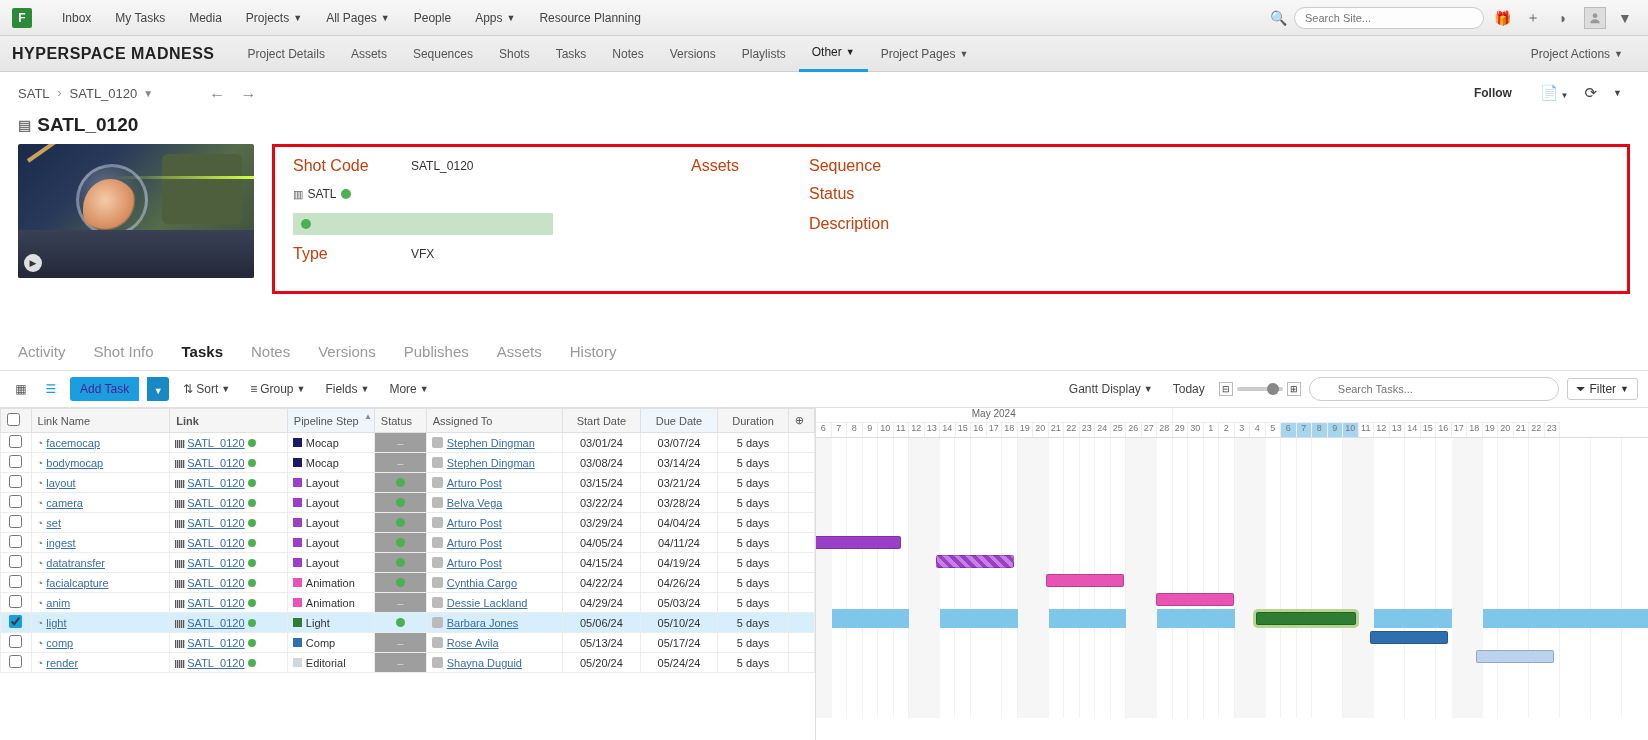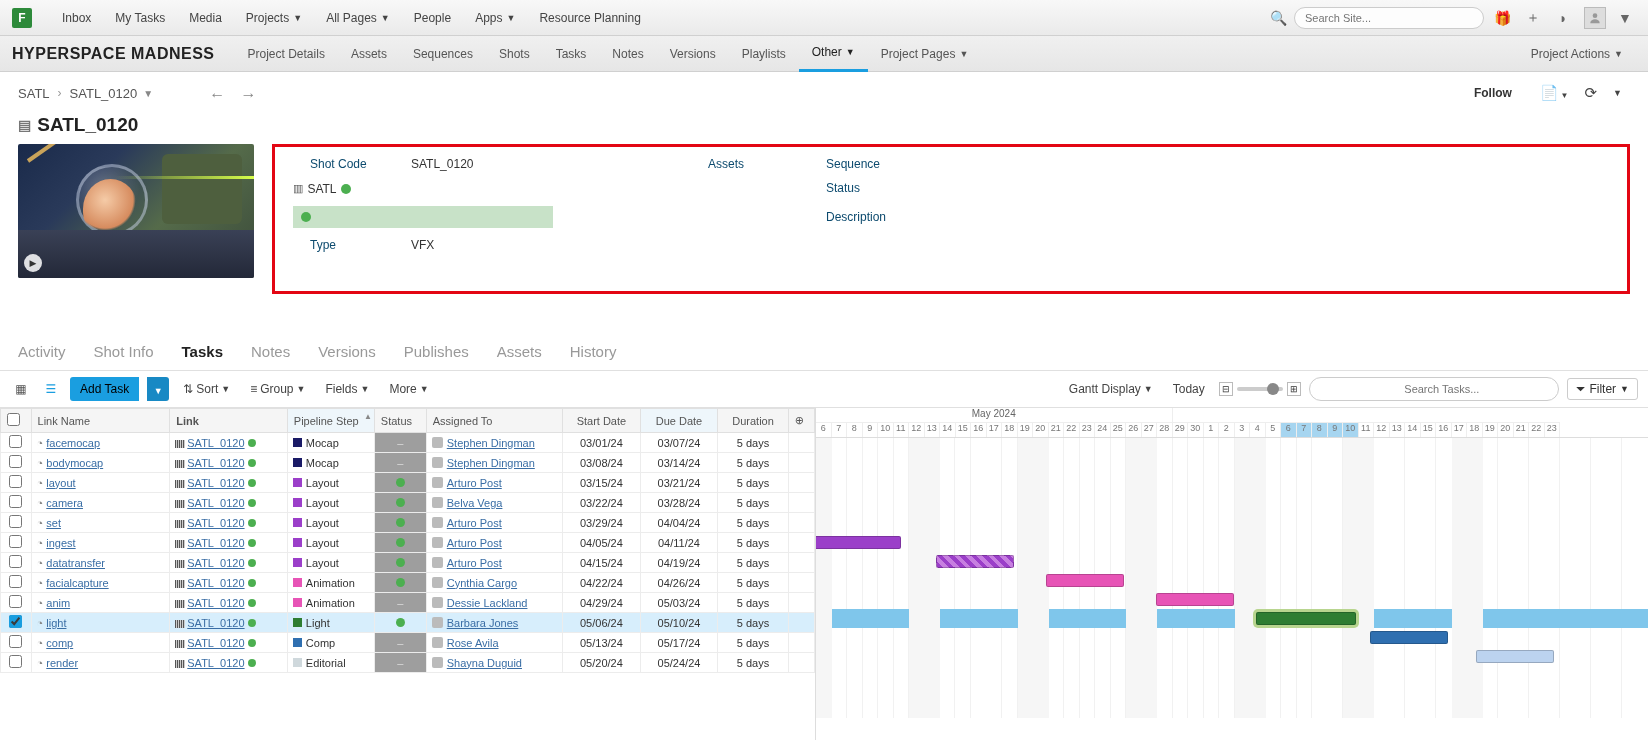--- a/index.html
+++ b/index.html
@@ -44,45 +44,45 @@
   .thumb .char { position:absolute; left:65px; top:35px; width:55px; height:60px; background:radial-gradient(circle at 40% 35%,#f5cba7 0%,#d68b5e 55%,transparent 60%); border-radius:50% 50% 45% 45%;}
   .thumb .helmet { position:absolute; left:58px; top:20px; width:72px; height:72px; border:3px solid rgba(200,210,230,.5); border-radius:50%; background:radial-gradient(circle at 35% 30%,rgba(255,255,255,.25),transparent 60%);}
   .thumb .staff { position:absolute; left:10px; top:15px; width:60px; height:4px; background:#c9a35a; transform:rotate(-35deg); transform-origin:left center;}
   .thumb .cockpit { position:absolute; left:0; right:0; bottom:0; height:48px; background:linear-gradient(#3a4156,#232838);}
   .thumb .beam { position:absolute; right:0; top:32px; width:140px; height:3px; background:linear-gradient(90deg,transparent,#d7ff4a); filter:blur(.5px);}
   .thumb .robot { position:absolute; right:12px; top:10px; width:80px; height:70px; background:#4e5f3e; border-radius:6px;}
   .thumb .play { position:absolute; left:6px; bottom:6px; width:18px; height:18px; border-radius:50%; background:rgba(255,255,255,.85); display:flex; align-items:center; justify-content:center; font-size:9px; color:#333;}
   
   .details-box { flex:1; border:3px solid #e30613; padding:10px 18px 14px; min-height:150px;}
   .details-grid { display:grid; grid-template-columns: 118px 280px 118px 1fr; row-gap:10px; align-items:center;}
-  .dg-label { color:#0c4a6e; font-size:12px;margin-left:17px;}
+  .dg-label { color:#c2410c; font-size:16px;}
   .dg-val { color:#333; font-size:12px;}
   .dg-val .novalue { color:#aaa; font-style:italic;}
   .seq-chip { display:inline-flex; align-items:center; gap:4px; }
   .seq-chip .film-ico { color:#555; font-size:11px;}
   .dot-green { display:inline-block; width:10px; height:10px; border-radius:50%; background:#4caf50; vertical-align:middle;}
   .status-field { background:#c8e2c8; height:22px; display:flex; align-items:center; padding:0 8px; width:260px;}
   
   
   .inner-tabs { display:flex; gap:28px; padding: 6px 18px 0; border-bottom:1px solid #e0e0e0; align-items:flex-end;}
   .inner-tabs .itab { color:#999; font-size:15px; padding:8px 0 10px; cursor:pointer;margin-top:21px;}
   .inner-tabs .itab.active { color:#222; font-weight:600;}
   
   
   .tasks-toolbar { display:flex; align-items:center; padding:6px 10px; gap:8px; border-bottom:1px solid #e0e0e0;}
   .view-ico { width:22px; height:22px; display:flex; align-items:center; justify-content:center; color:#555; cursor:pointer;}
   .view-ico.active { color:#1a9ee0;}
-  .add-btn { background:#1a9ee0; color:#000000; border:none; height:24px; padding:0 10px; border-radius:3px 0 0 3px; cursor:pointer; font-size:12px;}
+  .add-btn { background:#1a9ee0; color:#4c1d95; border:none; height:24px; padding:0 10px; border-radius:3px 0 0 3px; cursor:pointer; font-size:12px;}
   .add-caret { background:#1889c4; color:#fff; border:none; height:24px; width:22px; border-radius:0 3px 3px 0; cursor:pointer;}
   .tb-item { color:#444; cursor:pointer; display:flex; align-items:center; gap:3px; padding:0 6px;}
   .tasks-toolbar .spacer { flex:1;}
   .gantt-zoom { display:flex; align-items:center; gap:4px;}
   .zoom-track { width:46px; height:4px; background:#ccc; border-radius:2px; position:relative;}
   .zoom-knob { position:absolute; right:4px; top:-4px; width:12px; height:12px; border-radius:50%; background:#888;}
-  .tasks-search { width:250px; height:24px; border:1px solid #ccc; border-radius:12px; padding:0 12px 0 28px; font-size:11px; color:#888; position:relative;text-align:center;}
+  .tasks-search { width:250px; height:24px; border:1px solid #ccc; border-radius:12px; padding:0 12px 0 28px; font-size:11px; color:#888; position:relative;}
   .search-wrap { position:relative;}
   .search-wrap .mag { position:absolute; left:10px; top:5px; color:#aaa; font-size:12px;}
   .filter-pill { border:1px solid #ccc; border-radius:3px; padding:3px 8px; display:flex; align-items:center; gap:4px; cursor:pointer;}
 
   
   .split { display:flex; height:340px; position:relative;}
   .task-table { width:816px; border-right:1px solid #ddd; overflow:hidden; font-size:11px;}
   .task-table table { border-collapse:collapse; width:100%;}
   .task-table th { background:#f5f5f5; border:1px solid #e0e0e0; padding:4px 6px; text-align:left; font-weight:normal; color:#555; position:relative; font-size:11px;}
   .task-table th.sorted { background:#eef6fb;}

